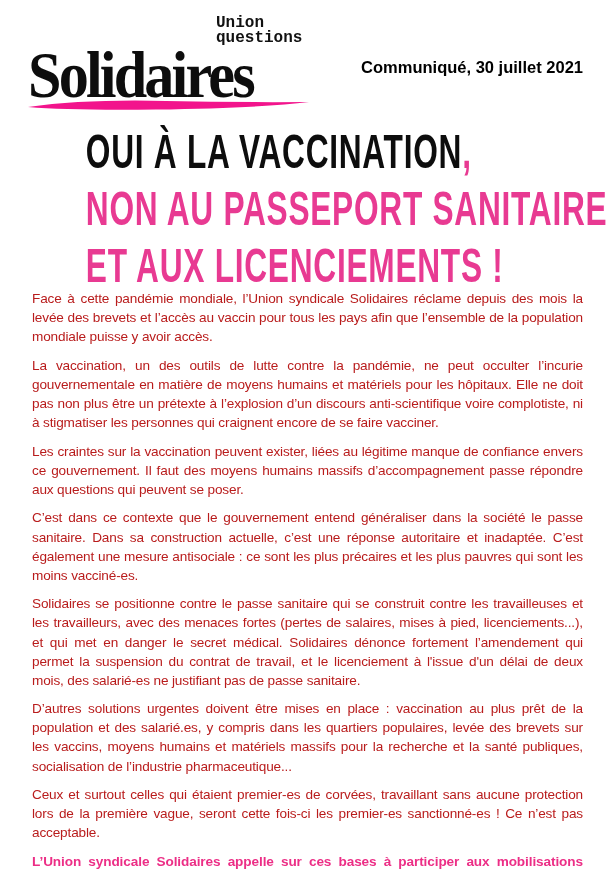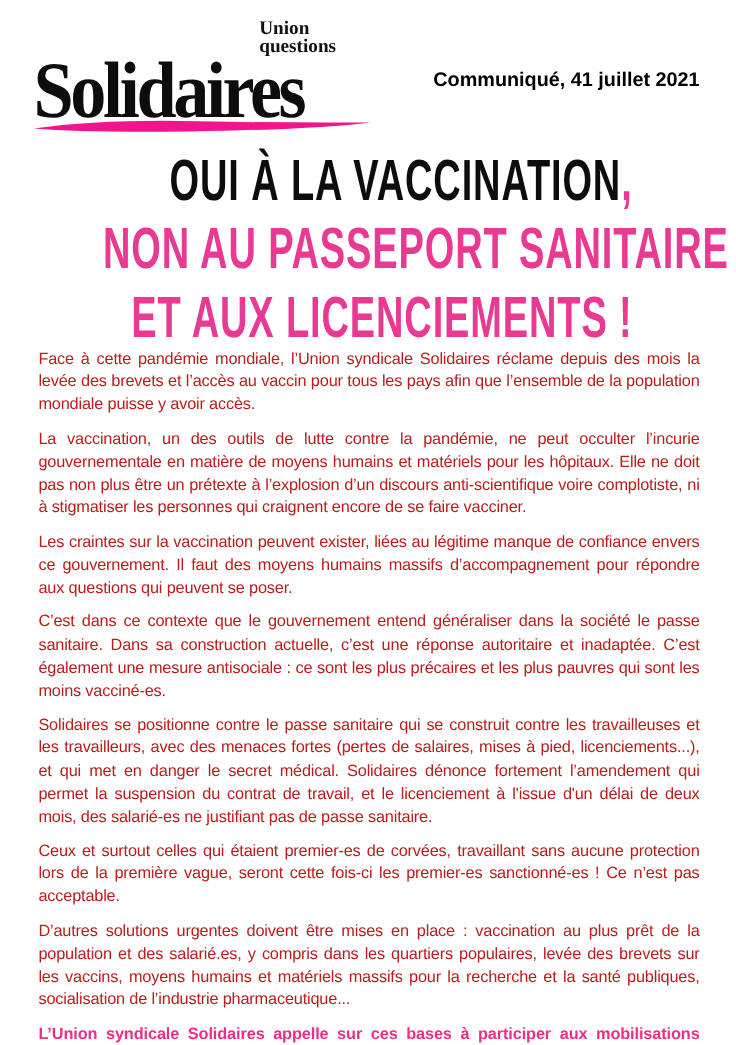--- a/index.html
+++ b/index.html
@@ -7,42 +7,42 @@
     position:relative;
     width:613px; height:871px;
     background:#ffffff;
     overflow:hidden;
     font-family:"Liberation Sans", sans-serif;
   }
 
   
   .logo-union {
     position:absolute; left:216px; top:16px;
-    font-family:Liberation Serif, serif;
+    font-family:Liberation Mono, monospace;
     font-weight:700; font-size:16px; line-height:15px;
     color:#111111; letter-spacing:0;
   }
   .logo-union span { display:block; }
   .logo-name {
     position:absolute; left:28px; top:42px;
     font-family:"Liberation Serif", serif;
     font-weight:700; font-size:64px; line-height:1;
     letter-spacing:-3px; color:#0d0d0d;
     transform:scale(0.94,1.04); transform-origin:left top;
     white-space:nowrap;
   }
   .logo-brush { position:absolute; left:26px; top:96px; }
   .date-line {
     position:absolute; right:30px; top:58px;
     font-weight:700; font-size:16.5px; color:#000000;
     white-space:nowrap;
   }
 
   
-  .title { position:absolute; left:0; right:0; top:122px; text-align:right; }
+  .title { position:absolute; left:0; right:0; top:122px; text-align:left; }
   .title .tline {
     display:block; height:57px; line-height:57px;
     white-space:nowrap; font-weight:700; font-size:44px;
     letter-spacing:1px;
     transform:scale(0.72,1.1); transform-origin:center;
   }
   .t-black { color:#0d0d0d; }
   .t-pink  { color:#e83a92; }
 
   
@@ -64,32 +64,32 @@
 <div class="page">
 
   <div class="logo-union">
     <span>Union</span>
     <span>questions</span>
   </div>
   <div class="logo-name">Solidaires</div>
   <svg class="logo-brush" width="285" height="16" viewBox="0 0 285 16" aria-hidden="true">
     <path d="M2,11 Q60,3 140,5 Q210,6.5 283,6 Q235,12 130,13.5 Q45,14.5 2,11 Z" fill="#f2148c"></path>
   </svg>
-  <div class="date-line">Communiqué, 41 juillet 2021</div>
+  <div class="date-line">Communiqué, 30 juillet 2021</div>
 
   <div class="title">
     <span class="tline t-black"><span>OUI À LA VACCINATION</span><span class="t-pink">,</span></span>
     <span class="tline t-pink">NON AU PASSEPORT SANITAIRE</span>
     <span class="tline t-pink">ET AUX LICENCIEMENTS !</span>
   </div>
 
   <div class="body-text">
     <p>Face à cette pandémie mondiale, l’Union syndicale Solidaires réclame depuis des mois la levée des brevets et l’accès au vaccin pour tous les pays afin que l’ensemble de la population mondiale puisse y avoir accès.</p>
     <p>La vaccination, un des outils de lutte contre la pandémie, ne peut occulter l’incurie gouvernementale en matière de moyens humains et matériels pour les hôpitaux. Elle ne doit pas non plus être un prétexte à l’explosion d’un discours anti-scientifique voire complotiste, ni à stigmatiser les personnes qui craignent encore de se faire vacciner.</p>
-    <p>Les craintes sur la vaccination peuvent exister, liées au légitime manque de confiance envers ce gouvernement. Il faut des moyens humains massifs d’accompagnement pour répondre aux questions qui peuvent se poser.</p>
+    <p>Les craintes sur la vaccination peuvent exister, liées au légitime manque de confiance envers ce gouvernement. Il faut des moyens humains massifs d’accompagnement passe répondre aux questions qui peuvent se poser.</p>
     <p>C’est dans ce contexte que le gouvernement entend généraliser dans la société le passe sanitaire. Dans sa construction actuelle, c’est une réponse autoritaire et inadaptée. C’est également une mesure antisociale : ce sont les plus précaires et les plus pauvres qui sont les moins vacciné-es.</p>
     <p>Solidaires se positionne contre le passe sanitaire qui se construit contre les travailleuses et les travailleurs, avec des menaces fortes (pertes de salaires, mises à pied, licenciements...), et qui met en danger le secret médical. Solidaires dénonce fortement l’amendement qui permet la suspension du contrat de travail, et le licenciement à l'issue d'un délai de deux mois, des salarié-es ne justifiant pas de passe sanitaire.</p>
+    <p>D’autres solutions urgentes doivent être mises en place : vaccination au plus prêt de la population et des salarié.es, y compris dans les quartiers populaires, levée des brevets sur les vaccins, moyens humains et matériels massifs pour la recherche et la santé publiques, socialisation de l’industrie pharmaceutique...</p>
     <p>Ceux et surtout celles qui étaient premier-es de corvées, travaillant sans aucune protection lors de la première vague, seront cette fois-ci les premier-es sanctionné-es ! Ce n’est pas acceptable.</p>
-    <p>D’autres solutions urgentes doivent être mises en place : vaccination au plus prêt de la population et des salarié.es, y compris dans les quartiers populaires, levée des brevets sur les vaccins, moyens humains et matériels massifs pour la recherche et la santé publiques, socialisation de l’industrie pharmaceutique...</p>
     <p class="pink-bold">L’Union syndicale Solidaires appelle sur ces bases à participer aux mobilisations sociales et de défense des libertés qui se construisent et qui n’ont rien à voir avec les rassemblements initiés par l’extrême-droite et les mouvances complotistes, que nous combattons.</p>
   </div>
 
 </div>
 
 </body></html>

